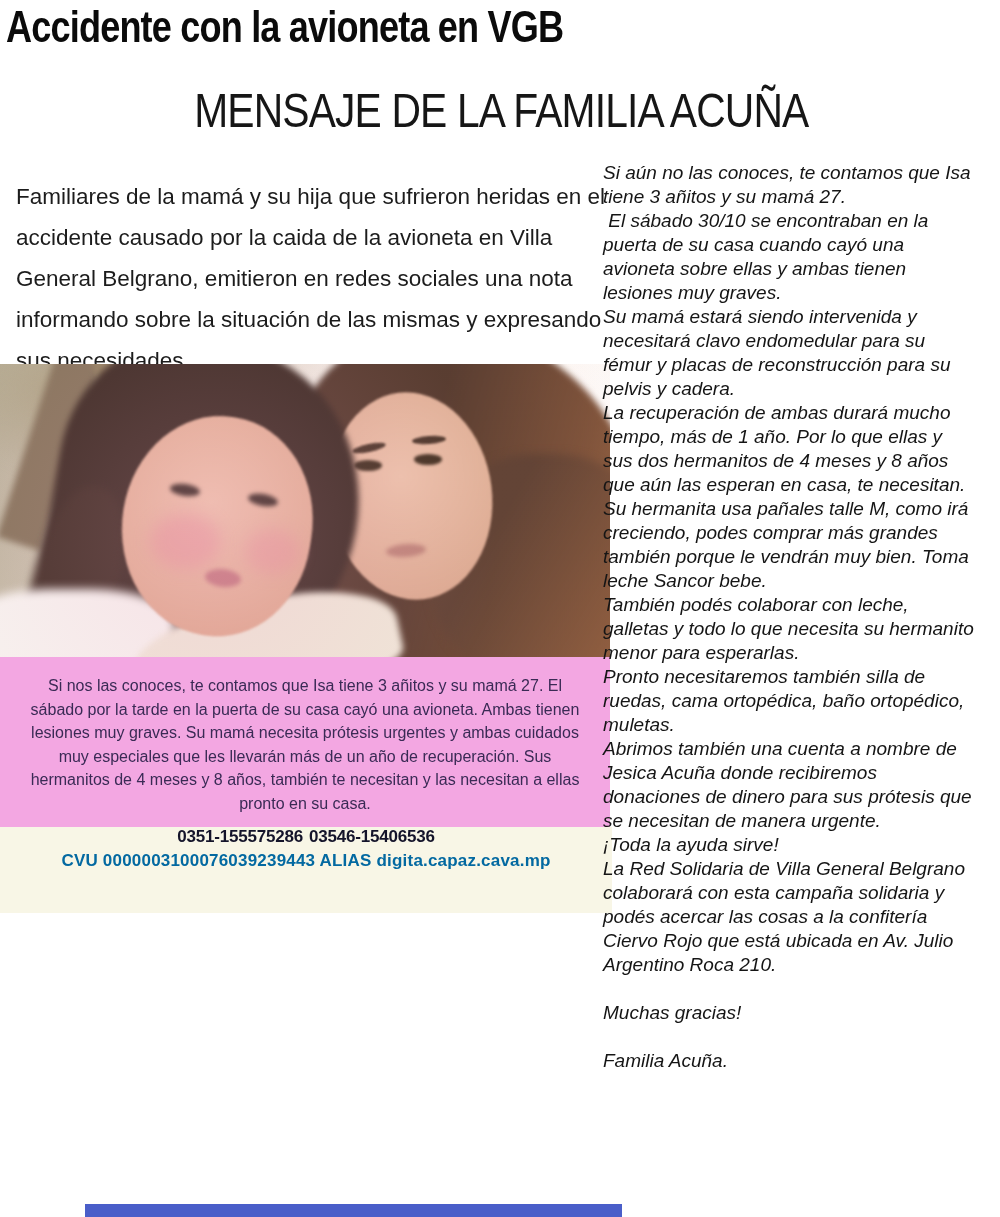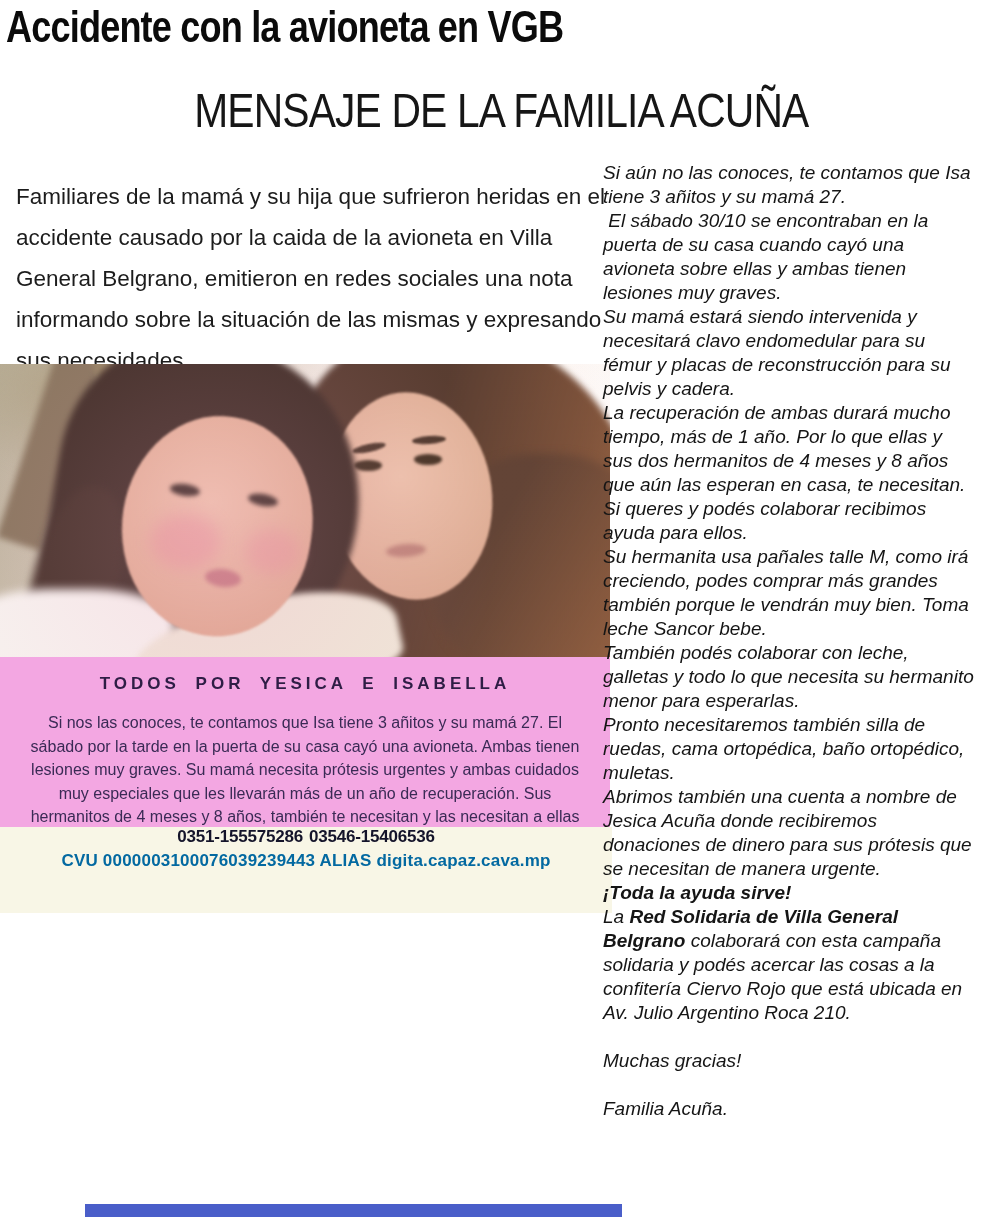--- a/index.html
+++ b/index.html
@@ -73,21 +73,21 @@
   }
   .phones{margin:0;font-size:17px;font-weight:bold;letter-spacing:-0.2px;color:#14142a;}
   .phones span{margin:0 3px;}
   .cvu-line{margin:4px 0 0 0;font-size:17px;font-weight:bold;letter-spacing:0.2px;color:#0369a1;}
   
   .message{
     position:absolute;left:603px;top:161px;width:372px;
     font-size:19px;font-style:italic;line-height:24px;color:#151515;
   }
   .message p{margin:0;white-space:pre-wrap;}
-  .message strong{font-weight:bold;}
+  .message strong{font-weight:normal;}
   
   .bottom-bar{position:absolute;left:85px;top:1204px;width:537px;height:13px;}
 </style>
 </head>
 <body>
 
 <div class="page">
 
   <h1 class="headline"><span class="squeeze">Accidente con la avioneta en VGB</span></h1>
 
@@ -115,35 +115,33 @@
     <div class="ph-girl-face"></div>
     <div class="ph-girl-cheek1"></div>
     <div class="ph-girl-cheek2"></div>
     <div class="ph-girl-eye1"></div>
     <div class="ph-girl-eye2"></div>
     <div class="ph-girl-lips"></div>
     <div class="ph-wash"></div>
   </div>
 
   <div class="banner" style="background: rgb(243, 167, 226);">
-    <p class="banner-title" style="color: rgb(46, 29, 69);">TODOS POR YESICA E ISABELLA</p>
     <p class="banner-text" style="color: rgb(58, 42, 85);">Si nos las conoces, te contamos que Isa tiene 3 añitos y su mamá 27. El sábado por la tarde en la puerta de su casa cayó una avioneta. Ambas tienen lesiones muy graves. Su mamá necesita prótesis urgentes y ambas cuidados muy especiales que les llevarán más de un año de recuperación. Sus hermanitos de 4 meses y 8 años, también te necesitan y las necesitan a ellas pronto en su casa.</p>
   </div>
 
   <div class="contact" style="background: rgb(248, 246, 230);">
     <p class="phones"><span>0351-155575286</span><span>03546-15406536</span></p>
     <p class="cvu-line"><span>CVU</span> <span>0000003100076039239443</span> <span>ALIAS</span> <span>digita.capaz.cava.mp</span></p>
   </div>
 
   <div class="message">
       <p><span>Si aún no las conoces, te contamos que Isa tiene 3 añitos y su mamá 27.</span></p>
       <p><span> El sábado 30/10 se encontraban en la puerta de su casa cuando cayó una avioneta sobre ellas y ambas tienen lesiones muy graves.</span></p>
       <p><span>Su mamá estará siendo intervenida y necesitará clavo endomedular para su fémur y placas de reconstrucción para su pelvis y cadera.</span></p>
       <p><span>La recuperación de ambas durará mucho tiempo, más de 1 año. Por lo que ellas y sus dos hermanitos de 4 meses y 8 años que aún las esperan en casa, te necesitan.</span></p>
-      <p><span>Si queres y podés colaborar recibimos ayuda para ellos.</span></p>
       <p><span>Su hermanita usa pañales talle M, como irá creciendo, podes comprar más grandes también porque le vendrán muy bien. Toma leche Sancor bebe.</span></p>
       <p><span>También podés colaborar con leche, galletas y todo lo que necesita su hermanito menor para esperarlas.</span></p>
       <p><span>Pronto necesitaremos también silla de ruedas, cama ortopédica, baño ortopédico, muletas.</span></p>
       <p><span>Abrimos también una cuenta a nombre de Jesica Acuña donde recibiremos donaciones de dinero para sus prótesis que se necesitan de manera urgente.</span></p>
       <p><strong>¡Toda la ayuda sirve!</strong></p>
       <p><span>La </span><strong>Red Solidaria de Villa General Belgrano</strong><span> colaborará con esta campaña solidaria y podés acercar las cosas a la confitería Ciervo Rojo que está ubicada en Av. Julio Argentino Roca 210.</span></p>
       <p>&nbsp;</p>
       <p><span>Muchas gracias!</span></p>
       <p>&nbsp;</p>
       <p><span>Familia Acuña.</span></p>

